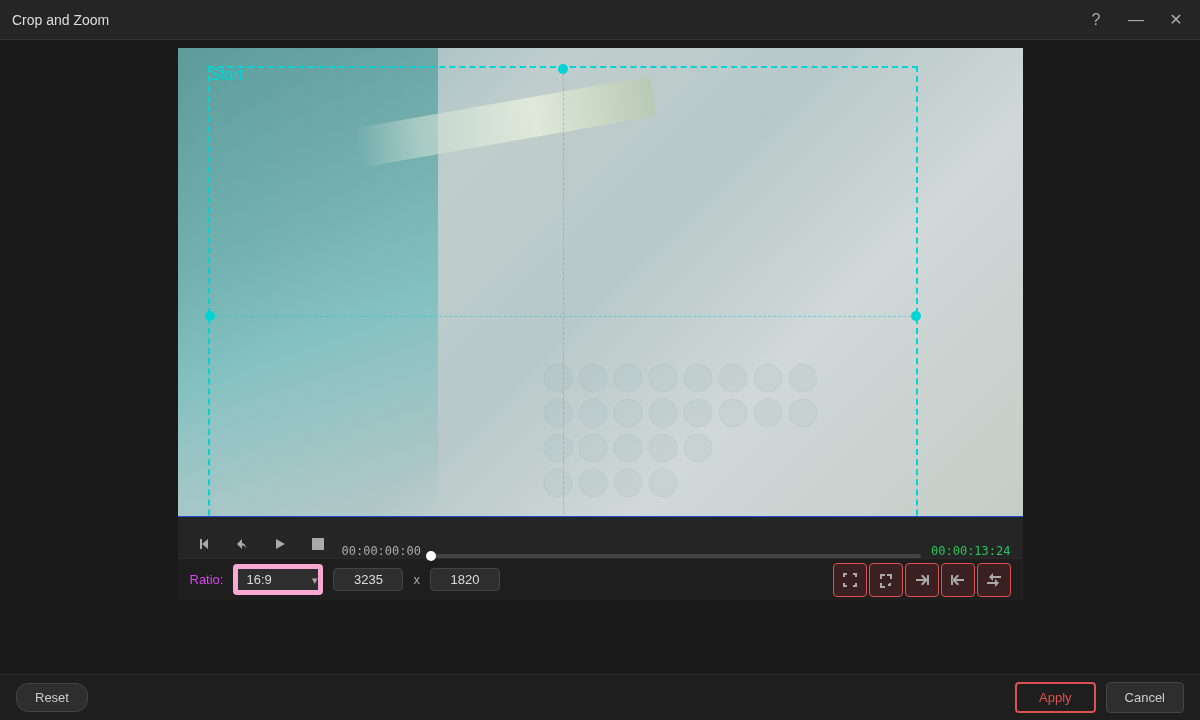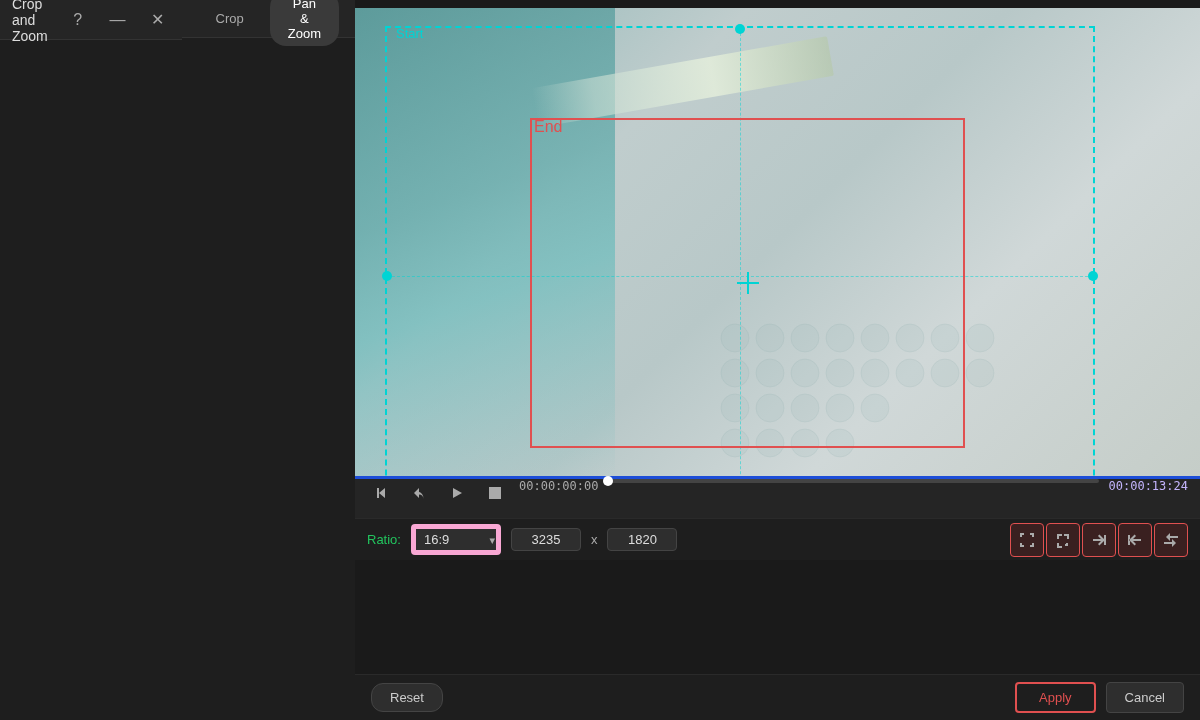--- a/index.html
+++ b/index.html
@@ -120,23 +120,23 @@
       left: 30px;
       top: 18px;
       width: 710px;
       height: 500px;
       border: 2px dashed #00d4d4;
       pointer-events: none;
     }
     .start-label {
       position: absolute;
       top: -2px;
-      left: 9px;
+      left: 0;
       color: #00d4d4;
-      font-size: 13px;
+      font-size: 16px;
       font-weight: 500;
       background: transparent;
     }
     
     .start-box::before {
       content: '';
       position: absolute;
       top: -4px; left: 50%;
       transform: translateX(-50%);
       width: 10px; height: 10px;
@@ -214,25 +214,25 @@
       position: absolute;
       left: 50%;
       top: 0; bottom: 0;
       width: 1px;
       border-left: 1px dashed rgba(0,212,212,0.5);
     }
 
     
     .controls-bar {
       display: flex;
-      align-items: flex-start;
+      align-items: flex-end;
       height: 42px;
       padding: 0 12px;
       background: #252525;
-      border-top: 3px solid #1d4ed8;
+      border-top: 1px solid #1d4ed8;
       gap: 10px;
       width: 845px;
     }
     .ctrl-btn {
       background: none;
       border: none;
       color: #aaa;
       cursor: pointer;
       font-size: 16px;
       width: 28px; height: 28px;
@@ -263,38 +263,38 @@
       position: absolute;
       left: 0%;
       top: 50%;
       transform: translate(-50%, -50%);
       width: 10px; height: 10px;
       background: #fff;
       border-radius: 50%;
     }
     .time-end {
       font-size: 12px;
-      color: #c4b5fd;
+      color: #22c55e;
       font-family: monospace;
       margin-left: auto;
     }
 
     
     .settings-row {
       display: flex;
       align-items: center;
       height: 42px;
       padding: 0 12px;
       background: #1e1e1e;
       gap: 10px;
       width: 845px;
       border-top: 1px solid #2a2a2a;
     }
     .ratio-label {
-      color: #22c55e;
+      color: #d946ef;
       font-size: 13px;
     }
     .ratio-select {
       background: #2e2e2e;
       border: 5px solid #f9a8d4;
       color: #ddd;
       padding: 3px 8px;
       border-radius: 4px;
       font-size: 13px;
       cursor: pointer;
@@ -394,21 +394,21 @@
       padding: 6px 18px;
       border-radius: 4px;
       cursor: pointer;
       font-size: 13px;
       text-align: right;
     }
 
     
     .page-layout {
       display: flex;
-      flex-direction: row;
+      flex-direction: column;
       height: 100%;
     }
     .content-area {
       flex: 1;
       display: flex;
       flex-direction: column;
       align-items: center;
       background: #1a1a1a;
       padding: 8px 0;
       position: relative;
@@ -424,24 +424,20 @@
     <div class="title-bar-left">
       <span class="title-text">Crop and Zoom</span>
     </div>
     <div class="title-bar-right">
       <button class="title-btn">?</button>
       <button class="title-btn">—</button>
       <button class="title-btn">✕</button>
     </div>
   </div>
 
-  <div class="tab-bar">
-    <button class="tab">Crop</button>
-    <button class="tab active">Pan &amp; Zoom</button>
-  </div>
 
   <div class="content-area">
 
     <div class="video-container">
 
       <div class="video-bg"></div>
       <div class="lab-glove"></div>
       <div class="pipette"></div>
 
       <svg class="grid-overlay" viewBox="0 0 400 210" xmlns="http://www.w3.org/2000/svg">
@@ -477,24 +473,20 @@
 
       <div class="start-box">
         <span class="start-label">Start</span>
         <div class="hline"></div>
         <div class="vline"></div>
 
         <div class="start-box-left-handle"></div>
         <div class="start-box-right-handle"></div>
       </div>
 
-      <div class="end-box">
-        <span class="end-label">End</span>
-        <div class="crosshair"></div>
-      </div>
     </div>
 
     <div class="controls-bar">
       <button class="ctrl-btn" title="Step Back">
         <svg width="16" height="16" viewBox="0 0 16 16" fill="currentColor">
             <path d="M4 3h2v10H4zm8 0L6 8l6 5V3z"></path>
           </svg>
       </button>
       <button class="ctrl-btn" title="Loop Play">
         <svg width="16" height="16" viewBox="0 0 16 16" fill="currentColor">

